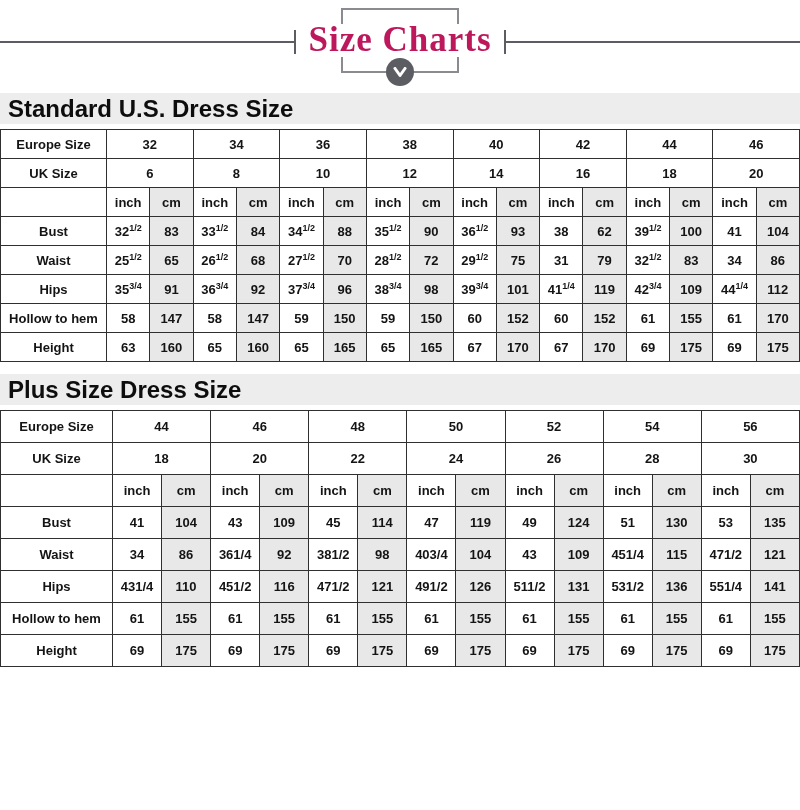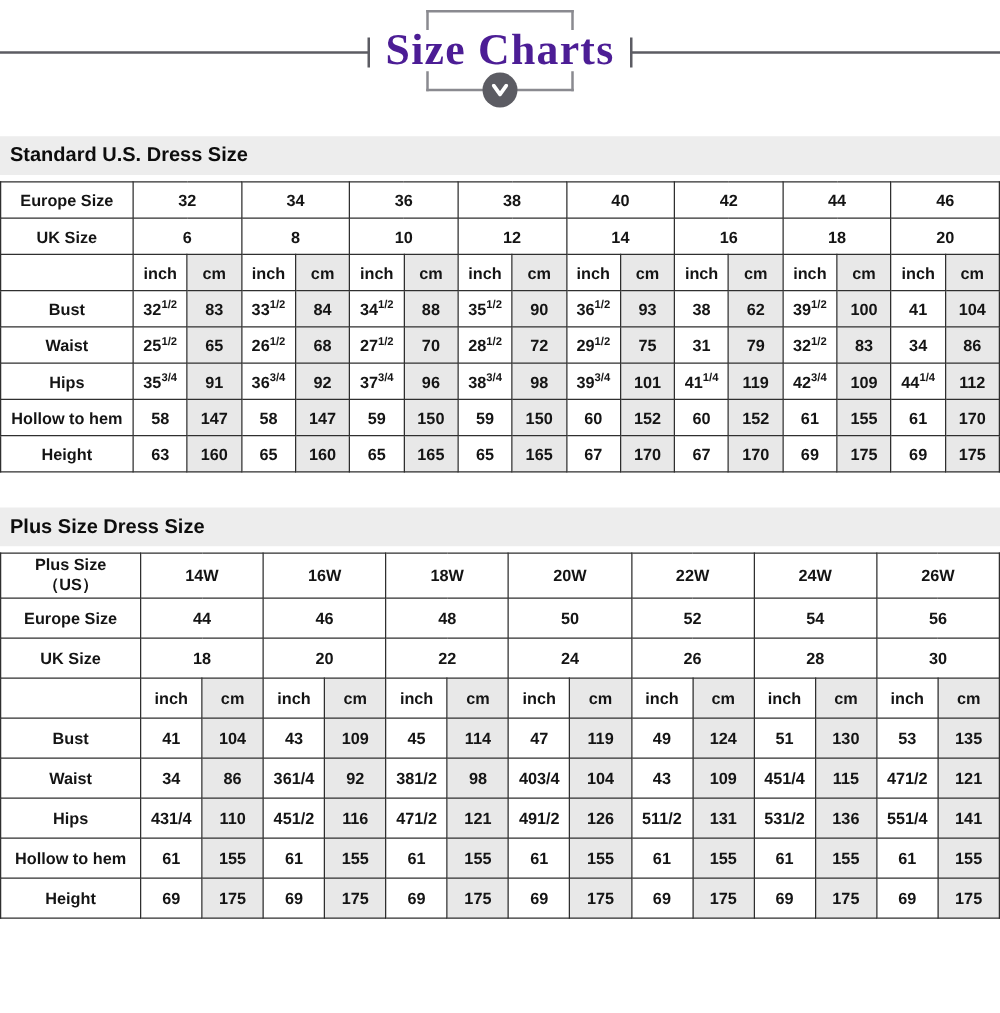--- a/index.html
+++ b/index.html
@@ -6,39 +6,39 @@
   html,body{margin:0;padding:0;}
   body{
     width:800px;height:810px;overflow:hidden;background:#ffffff;
     font-family:"Liberation Sans",sans-serif;color:#111;
   }
   
   .hero{position:relative;height:93px;}
   .hero-title{
     position:absolute;top:20px;left:0;width:100%;text-align:center;
     font-family:"Liberation Serif",serif;font-weight:bold;font-size:35px;
-    color:#4c1d95;letter-spacing:1px;
+    color:#be185d;letter-spacing:1px;
   }
   .rule{position:absolute;top:41px;height:2px;background:#5c5c63;}
   .rule-left{left:0;width:295px;}
   .rule-right{right:0;width:295px;}
   .tick{position:absolute;top:30px;width:2px;height:24px;background:#5c5c63;}
   .tick-left{left:294px;}
   .tick-right{right:294px;}
   .bracket{position:absolute;left:341px;width:118px;height:16px;border:2px solid #8a8a90;}
   .bracket-top{top:8px;border-bottom:none;}
   .bracket-bottom{top:57px;border-top:none;}
   .arrow-circle{
     position:absolute;top:58px;left:386px;width:28px;height:28px;border-radius:50%;
     background:#5c5c63;display:flex;align-items:center;justify-content:center;
   }
   
   .section-heading{
     height:31px;line-height:31px;background:#ededed;
-    font-size:16px;font-weight:bold;color:#0d0d0d;padding-left:8px;margin-top:16px;
+    font-size:24px;font-weight:bold;color:#0d0d0d;padding-left:8px;
   }
   .gap-sm{height:5px;} .gap-md{height:12px;}
   
   table.size-table{
     width:100%;border-collapse:collapse;table-layout:fixed;
   }
   .size-table th,.size-table td{
     border:1px solid #2f2f2f;text-align:center;vertical-align:middle;
     font-size:13px;font-weight:bold;color:#141414;padding:1px 0;height:29px;
     font-family:"Liberation Sans",sans-serif;
@@ -244,30 +244,20 @@
       <col>
       <col>
       <col>
       <col>
       <col>
       <col>
       <col>
     </colgroup>
     <tbody>
       <tr>
-        <th class="corner">Plus Size<br>（US）</th>
-        <th colspan="2">14W</th>
-        <th colspan="2">16W</th>
-        <th colspan="2">18W</th>
-        <th colspan="2">20W</th>
-        <th colspan="2">22W</th>
-        <th colspan="2">24W</th>
-        <th colspan="2">26W</th>
-      </tr>
-      <tr>
         <th>Europe Size</th>
         <td colspan="2">44</td>
         <td colspan="2">46</td>
         <td colspan="2">48</td>
         <td colspan="2">50</td>
         <td colspan="2">52</td>
         <td colspan="2">54</td>
         <td colspan="2">56</td>
       </tr>
       <tr>

